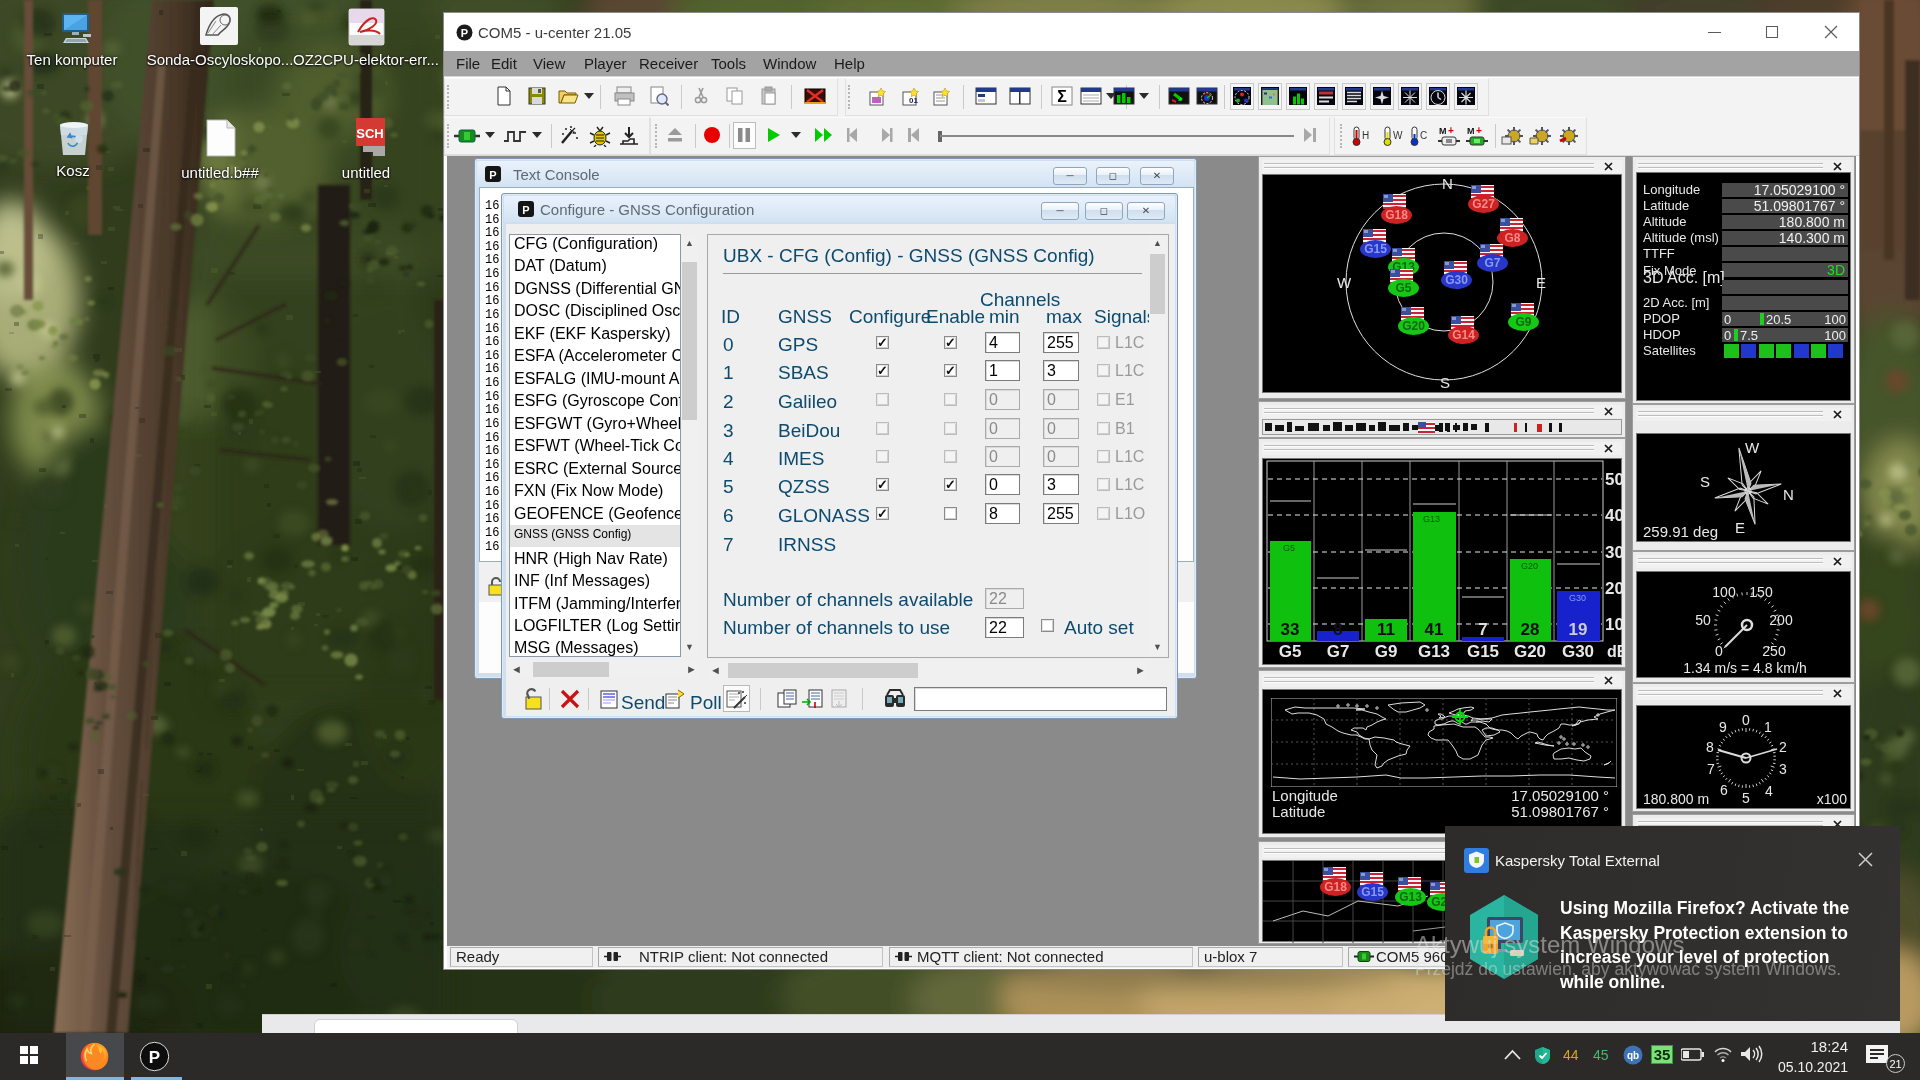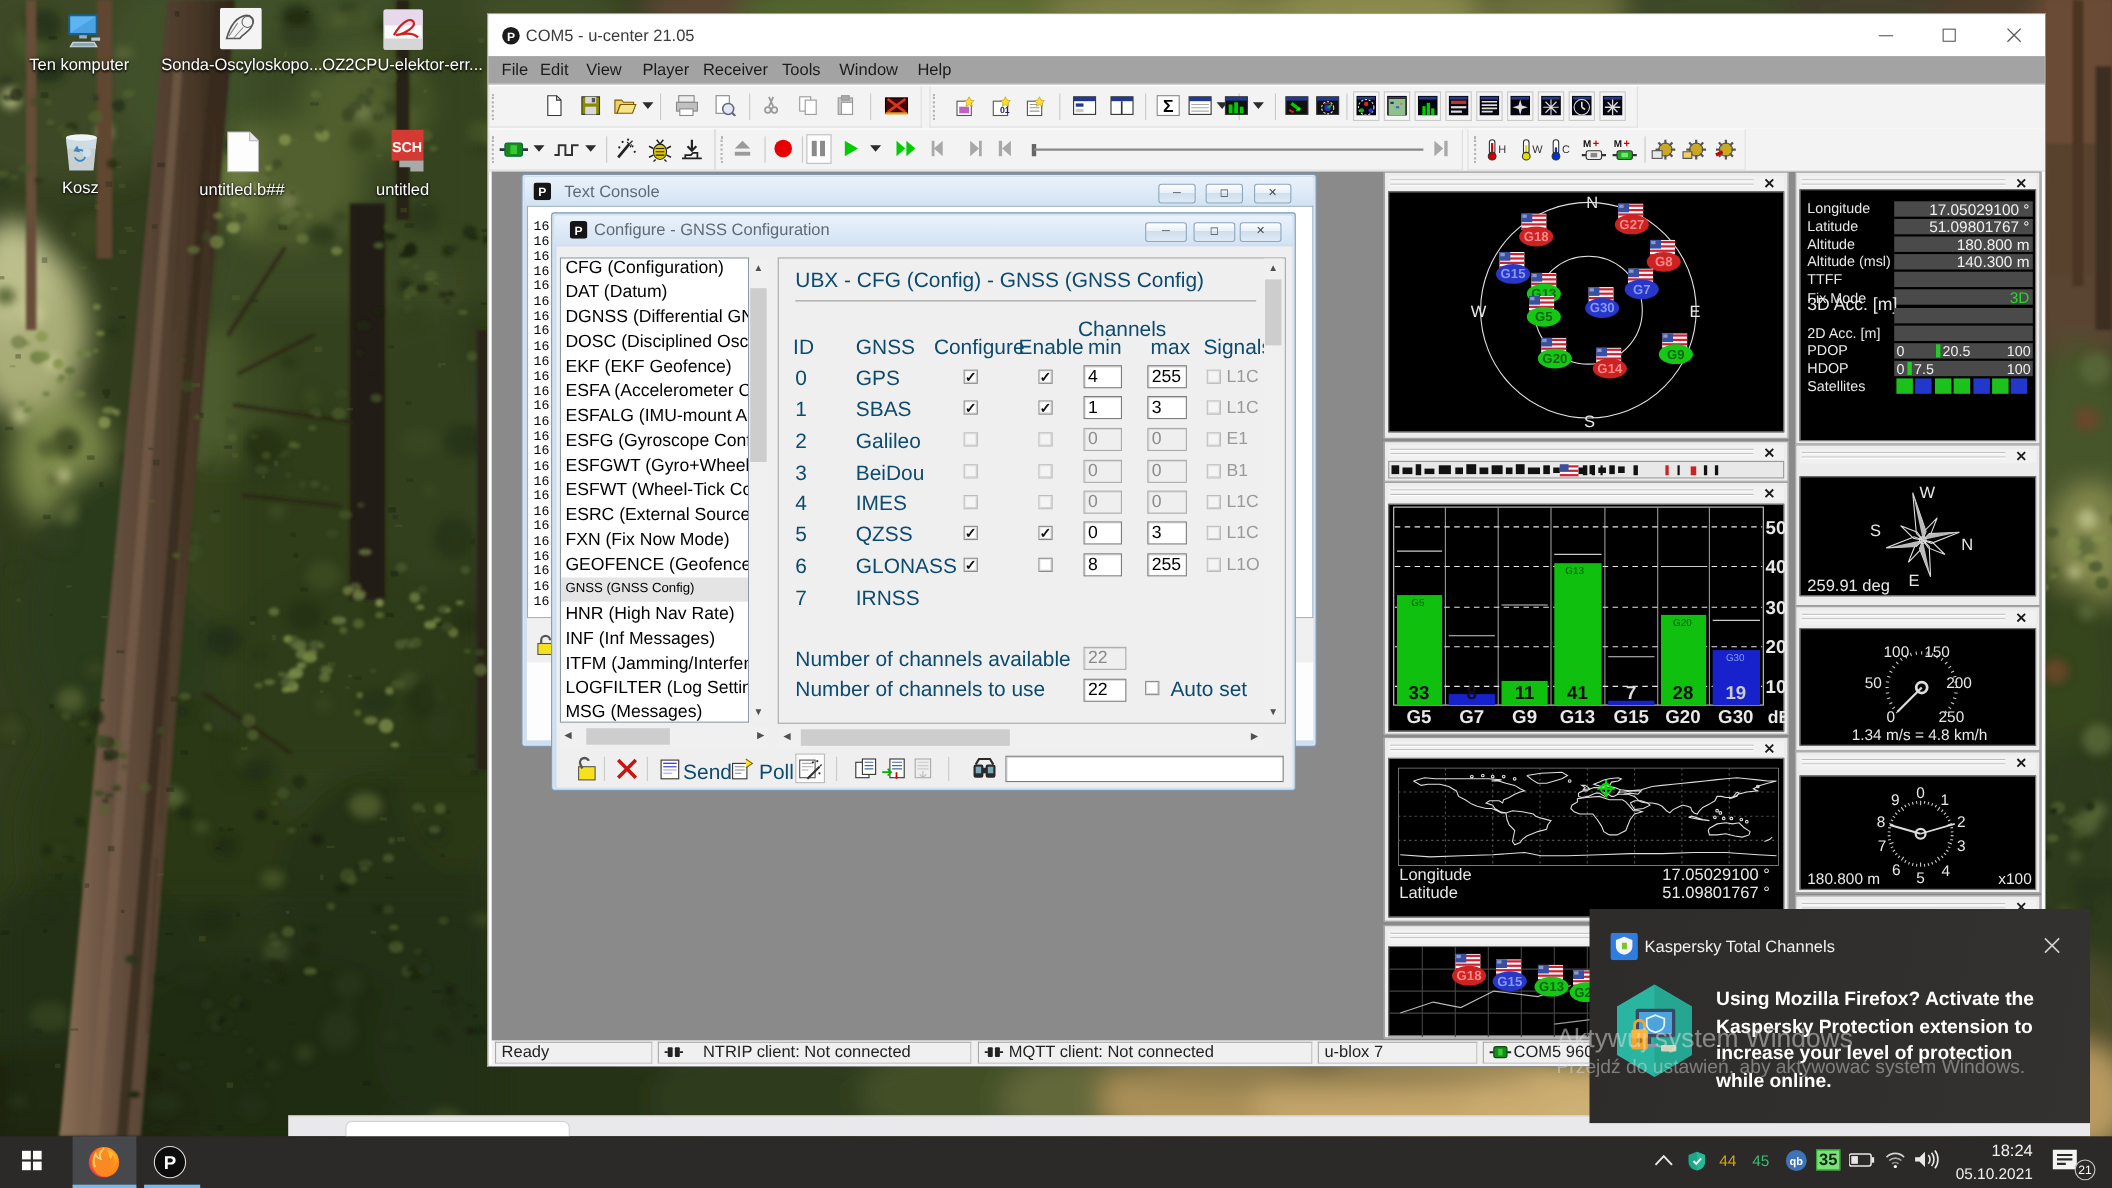--- a/index.html
+++ b/index.html
@@ -1274,21 +1274,21 @@
               <div style="position:absolute;left:0;top:20px;width:171px;height:22px;">
                 <span style="position:absolute;left:4px;top:2px;font-size:16px;white-space:pre;">DAT (Datum)</span>
               </div>
               <div style="position:absolute;left:0;top:43px;width:171px;height:22px;">
                 <span style="position:absolute;left:4px;top:2px;font-size:16px;white-space:pre;">DGNSS (Differential GNSS</span>
               </div>
               <div style="position:absolute;left:0;top:65px;width:171px;height:22px;">
                 <span style="position:absolute;left:4px;top:2px;font-size:16px;white-space:pre;">DOSC (Disciplined Oscilla</span>
               </div>
               <div style="position:absolute;left:0;top:88px;width:171px;height:22px;">
-                <span style="position:absolute;left:4px;top:2px;font-size:16px;white-space:pre;">EKF (EKF Geofence)</span>
+                <span style="position:absolute;left:4px;top:2px;font-size:16px;white-space:pre;">EKF (EKF Kaspersky)</span>
               </div>
               <div style="position:absolute;left:0;top:110px;width:171px;height:22px;">
                 <span style="position:absolute;left:4px;top:2px;font-size:16px;white-space:pre;">ESFA (Accelerometer Co</span>
               </div>
               <div style="position:absolute;left:0;top:133px;width:171px;height:22px;">
                 <span style="position:absolute;left:4px;top:2px;font-size:16px;white-space:pre;">ESFALG (IMU-mount Alig</span>
               </div>
               <div style="position:absolute;left:0;top:155px;width:171px;height:22px;">
                 <span style="position:absolute;left:4px;top:2px;font-size:16px;white-space:pre;">ESFG (Gyroscope Config)</span>
               </div>
@@ -2144,21 +2144,21 @@
 <div class="abs" style="left:262px;top:1014px;width:1638px;height:19px;background:#e9e9eb;border-top:1px solid #cfcfcf;">
   <div class="abs" style="left:52px;top:4px;width:204px;height:15px;background:#fff;border:1px solid #d0d0d0;border-radius:6px 6px 0 0;"></div>
 </div>
 
 <div id="kasp" class="abs" style="left:1445px;top:826px;width:455px;height:195px;background:linear-gradient(100deg,#2d2c2a,#343230);">
 <svg class="abs" style="left:19px;top:22px" width="25" height="25">
         <rect width="25" height="25" rx="3" fill="#2f7de1"></rect>
         <path d="M12.5 3.5 L20 6.5 v5.5 c0 4.5-3 7-7.5 8 C8 19 5 16.5 5 12 V6.5 z" fill="#f2f6fa"></path>
         <rect x="10.5" y="9" width="4.5" height="6" fill="#7ec32a"></rect>
       </svg>
-<div class="abs" style="left:50px;top:26px;font-size:15px;color:#f2f2f2;">Kaspersky Total Channels</div>
+<div class="abs" style="left:50px;top:26px;font-size:15px;color:#f2f2f2;">Kaspersky Total External</div>
 <svg class="abs" style="left:413px;top:26px" width="15" height="15">
         <path d="M1 1 L14 14 M14 1 L1 14" stroke="#cfcfcf" stroke-width="1.5"></path>
       </svg>
 <svg class="abs" style="left:21px;top:68px" width="76" height="86">
  <path d="M38 1 L72 21 v44 L38 85 L4 65 V21 z" fill="#2ab5a0"></path>
  <path d="M38 1 L72 21 v44 L38 85 z" fill="#24a691"></path>
  <rect x="21" y="23" width="36" height="26" rx="2" fill="#3b4864"></rect>
  <rect x="24" y="26" width="30" height="20" fill="#4da4dc"></rect>
  <path d="M39 29 l8 3 v5 c0 4-3.5 6.5-8 7.5 -4.5-1-8-3.5-8-7.5 v-5 z" fill="none" stroke="#e8f4fa" stroke-width="1.6"></path>
  <rect x="30" y="49" width="5" height="6" fill="#3b4864"></rect>

